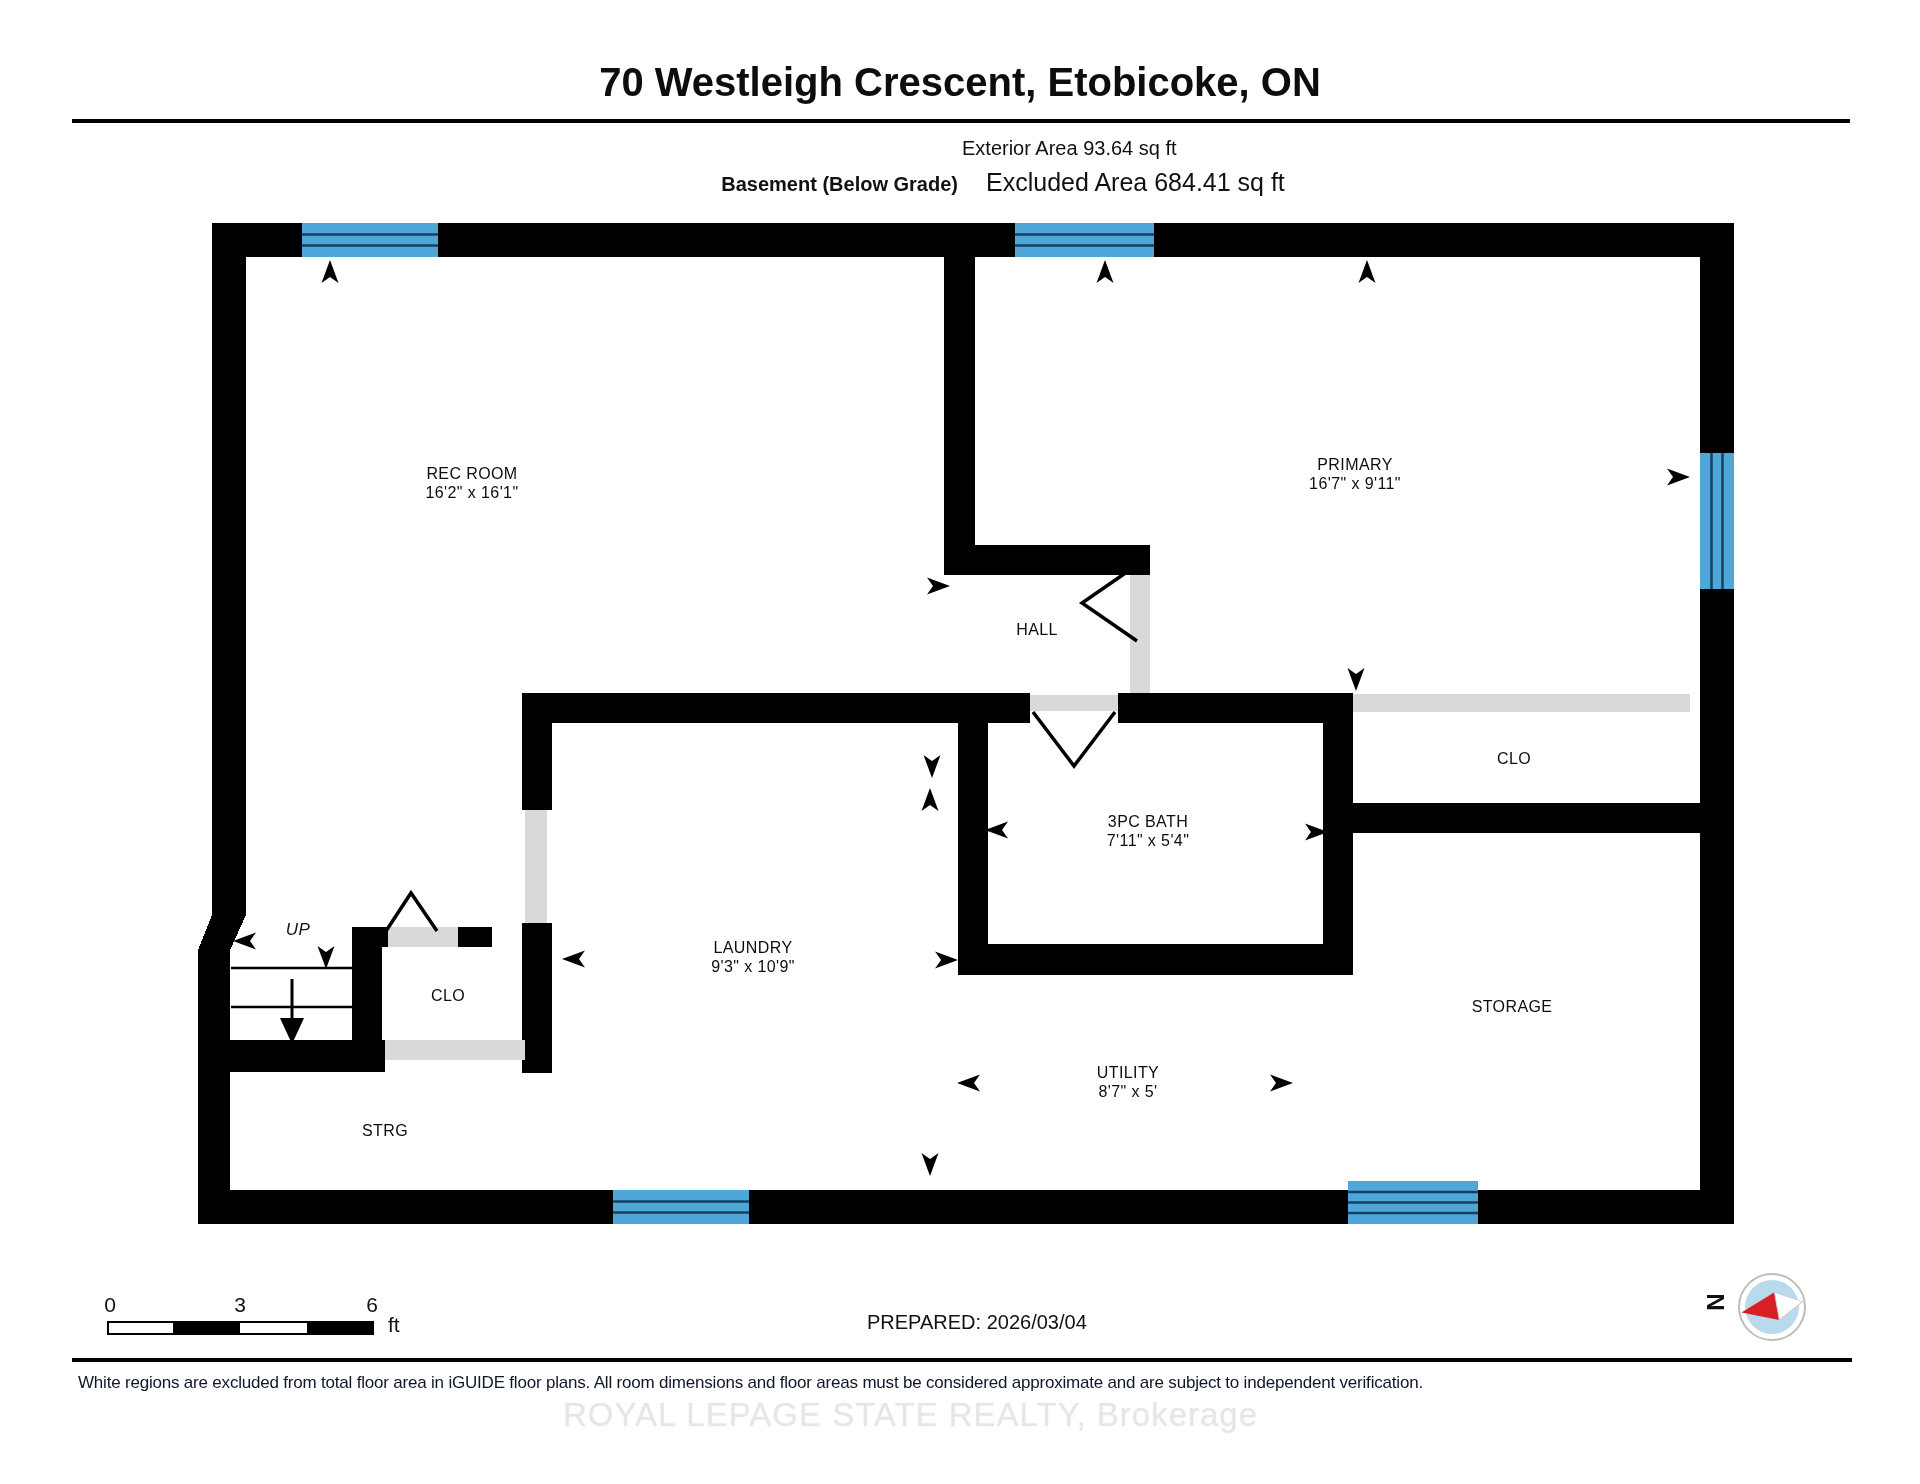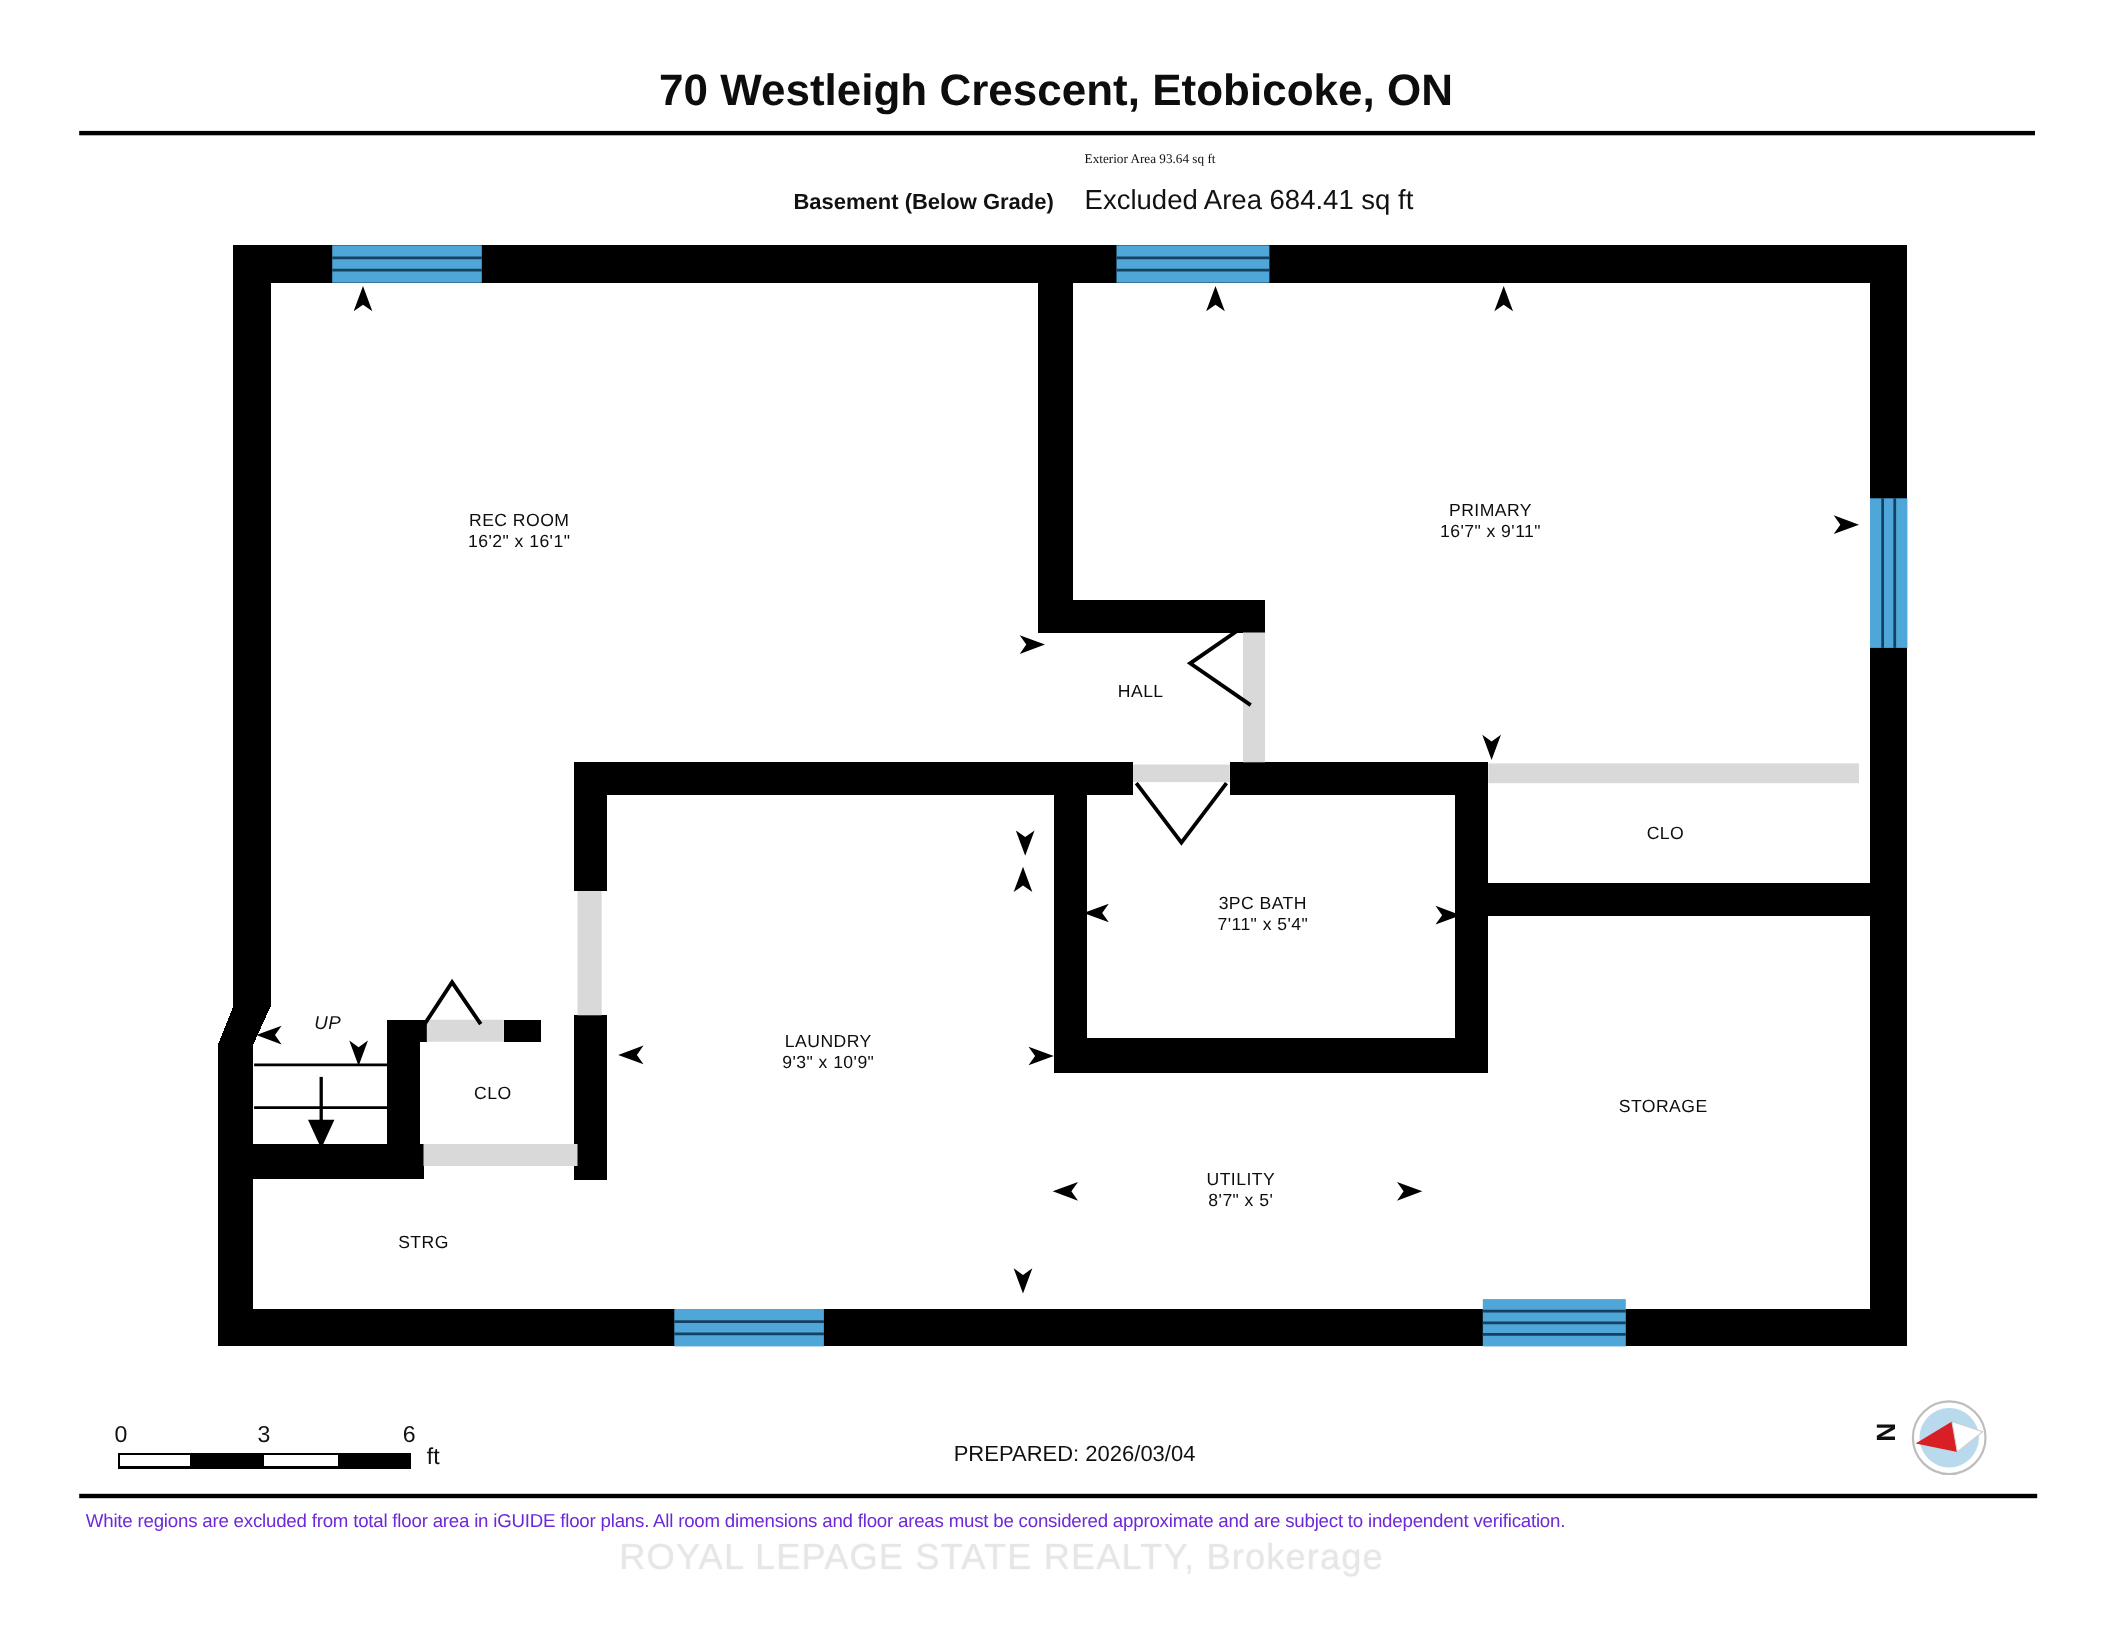--- a/index.html
+++ b/index.html
@@ -3,32 +3,32 @@
 <meta charset="utf-8">
 <style>
   html,body{margin:0;padding:0;background:#fff;}
   #page{position:relative;width:1920px;height:1484px;background:#fff;overflow:hidden;
         font-family:"Liberation Sans","DejaVu Sans",sans-serif;color:#111;}
   #plan-svg{position:absolute;left:0;top:0;}
   .abs{position:absolute;white-space:nowrap;}
   .title{left:0;top:60px;width:1920px;text-align:center;font-size:40px;font-weight:bold;color:#0d0d0d;}
   .rule{position:absolute;background:#000;}
   .sub-bold{top:137px;right:962px;font-size:20px;font-weight:bold;margin-top:36px;}
-  .area1{left:986px;top:137px;font-size:12px;font-family:Liberation Serif, serif;}
+  .area1{left:962px;top:137px;font-size:20px;}
   .area2{left:986px;top:168px;font-size:25px;}
   .room-label{position:absolute;transform:translate(-50%,-50%);text-align:center;
               font-size:16px;line-height:19px;letter-spacing:.4px;color:#0d0d0d;}
   .room-dims:empty{display:none;}
   .up-label{position:absolute;transform:translate(-50%,-50%);font-size:17px;letter-spacing:.5px;}
   .scale-num{position:absolute;transform:translateX(-50%);font-size:21px;top:1293px;}
   .scale-unit{position:absolute;font-size:21px;left:388px;top:1313px;}
   .prepared{left:867px;top:1311px;font-size:20px;}
   .north{position:absolute;left:1707px;top:1288px;font-size:24px;font-weight:bold;
          transform:rotate(-90deg);}
-  .disclaimer{left:78px;top:1373px;font-size:17px;letter-spacing:-0.2px;color:#6d28d9;}
+  .disclaimer{left:78px;top:1373px;font-size:17px;letter-spacing:-0.2px;color:#0f172a;}
   .watermark{left:563px;top:1396px;width:900px;font-size:33px;letter-spacing:1px;
              color:#e6e6e6;text-shadow:0 0 2px #f2f2f2;}
 </style>
 </head>
 <body>
 
 <div id="page">
 
   <div class="abs title">70 Westleigh Crescent, Etobicoke, ON</div>
   <div class="rule" style="left:72px;top:119px;width:1778px;height:4px;"></div>

